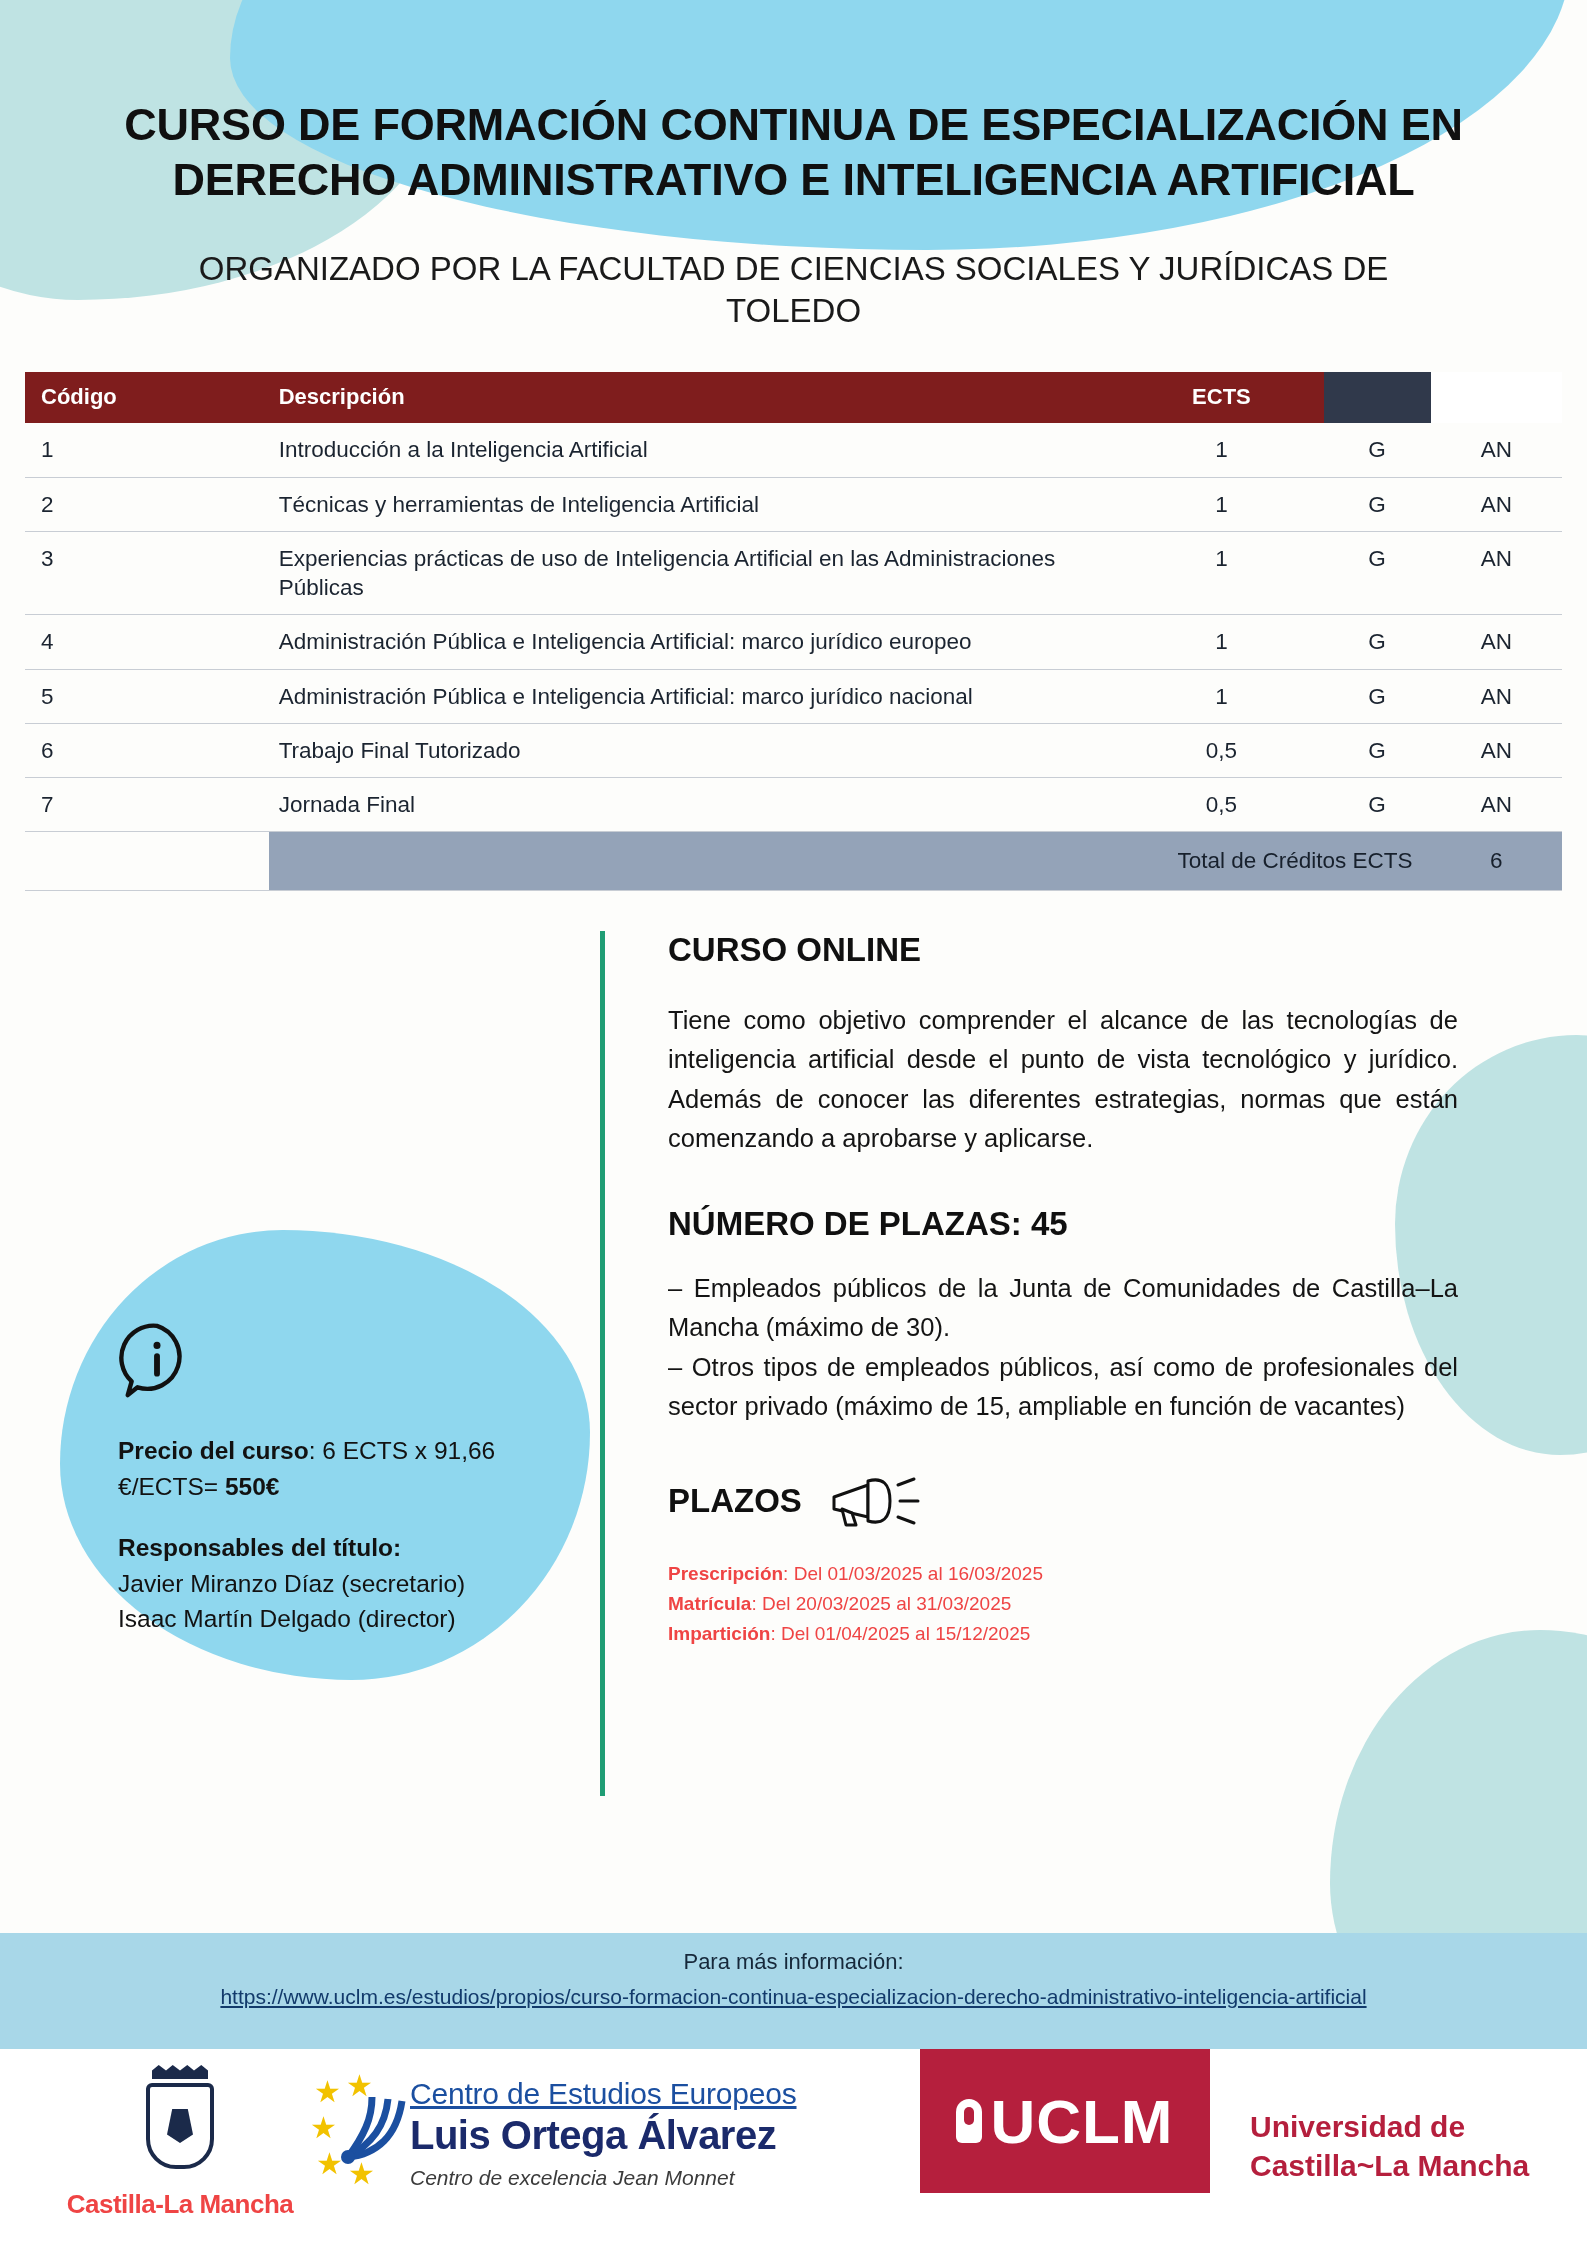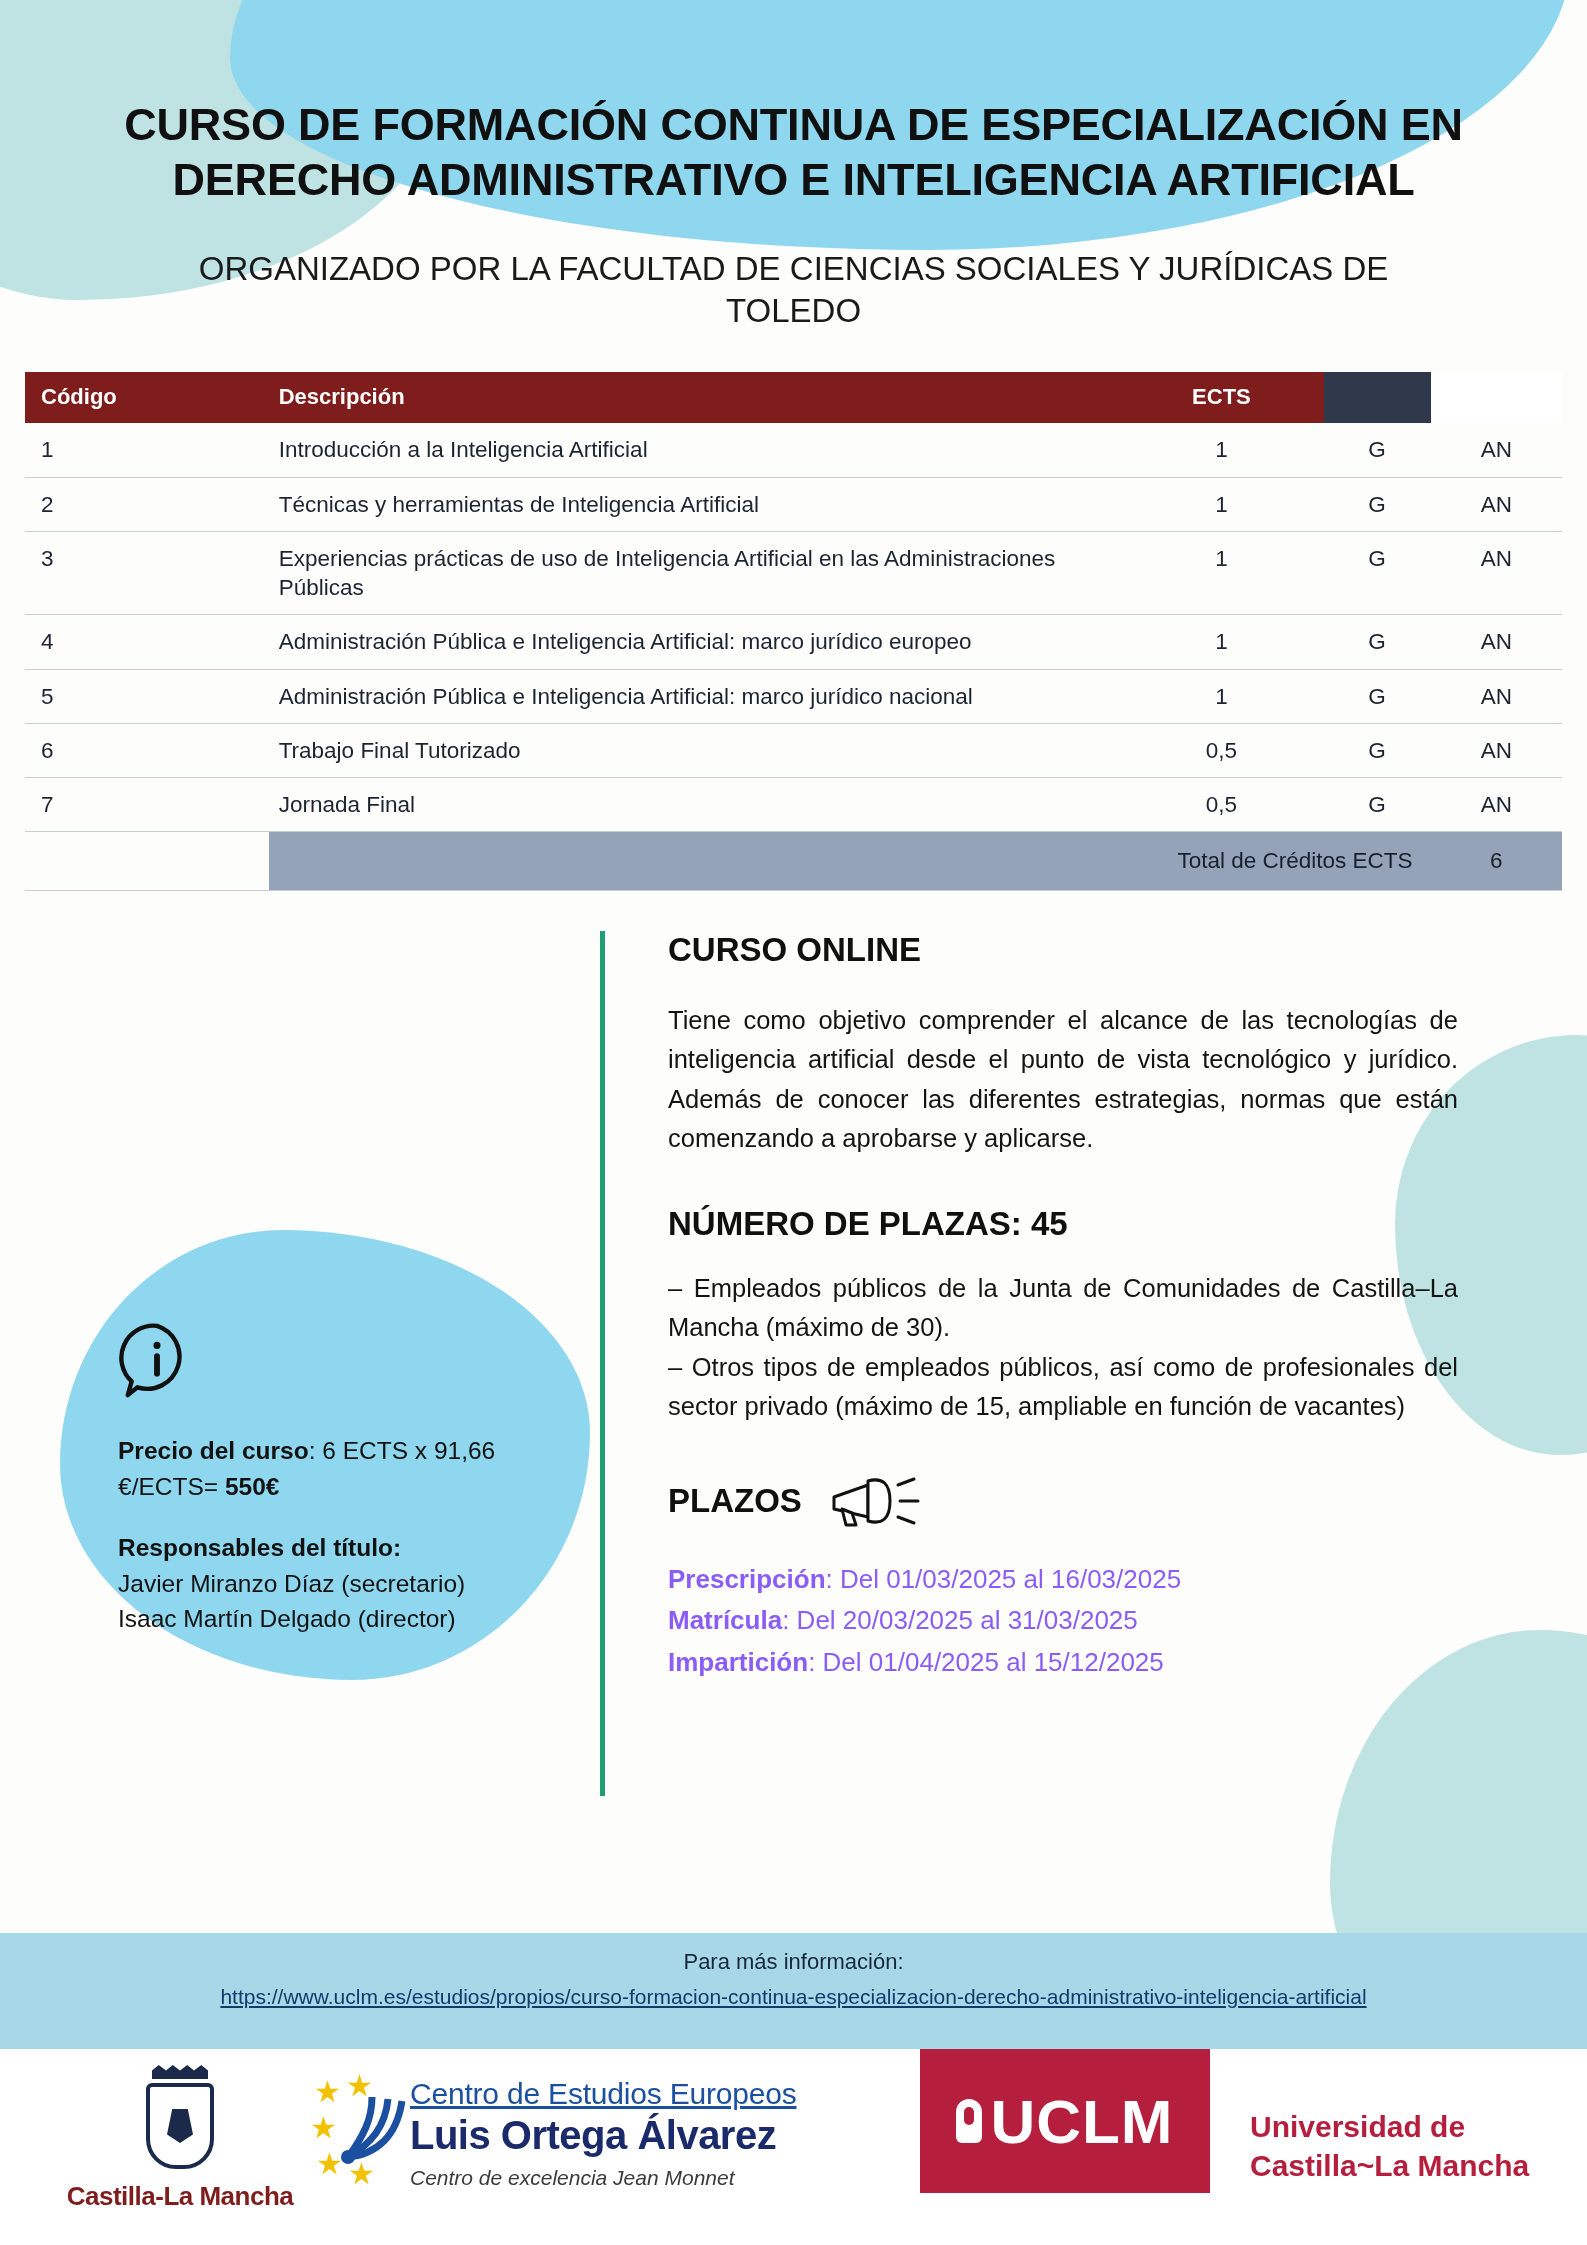--- a/index.html
+++ b/index.html
@@ -191,23 +191,23 @@
     gap: 26px;
   }
   .plazos-head .h {
     font-size: 33px;
     font-weight: bold;
     color: #101010;
   }
   .megaphone { width: 96px; height: 60px; }
   .p-plazos {
     margin-top: 28px;
-    font-size: 26px;
+    font-size: 19px;
     line-height: 1.6;
-    color: #8b5cf6;
+    color: #ef4444;
   }
   .p-plazos .b { font-weight: bold; }
 
   
   .footer-info {
     position: absolute;
     left: 0; bottom: 196px;
     width: 1587px;
     height: 116px;
     background: #a8d7e8;
@@ -249,22 +249,22 @@
     width: 26px; height: 34px;
     background: #1b2a4a;
     clip-path: polygon(20% 0, 80% 0, 100% 75%, 50% 100%, 0 75%);
   }
   .jccm-crown {
     width: 56px; height: 14px; margin: 0 auto 4px auto;
     background: #1b2a4a;
     clip-path: polygon(0 100%, 0 40%, 12% 0, 25% 40%, 37% 0, 50% 40%, 63% 0, 75% 40%, 88% 0, 100% 40%, 100% 100%);
   }
   .jccm-text {
-    margin-top: 12px;
-    font-size: 26px; font-weight: bold; color: #7f1d1d;
+    margin-top: 20px;
+    font-size: 26px; font-weight: bold; color: #ef4444;
     letter-spacing: -0.5px;
   }
   .logo-cee {
     position: absolute; left: 310px; top: 24px;
     width: 540px;
     display: flex; align-items: flex-start; gap: 14px;
   }
   .cee-stars {
     position: relative; width: 86px; height: 110px; flex: 0 0 86px;
   }

